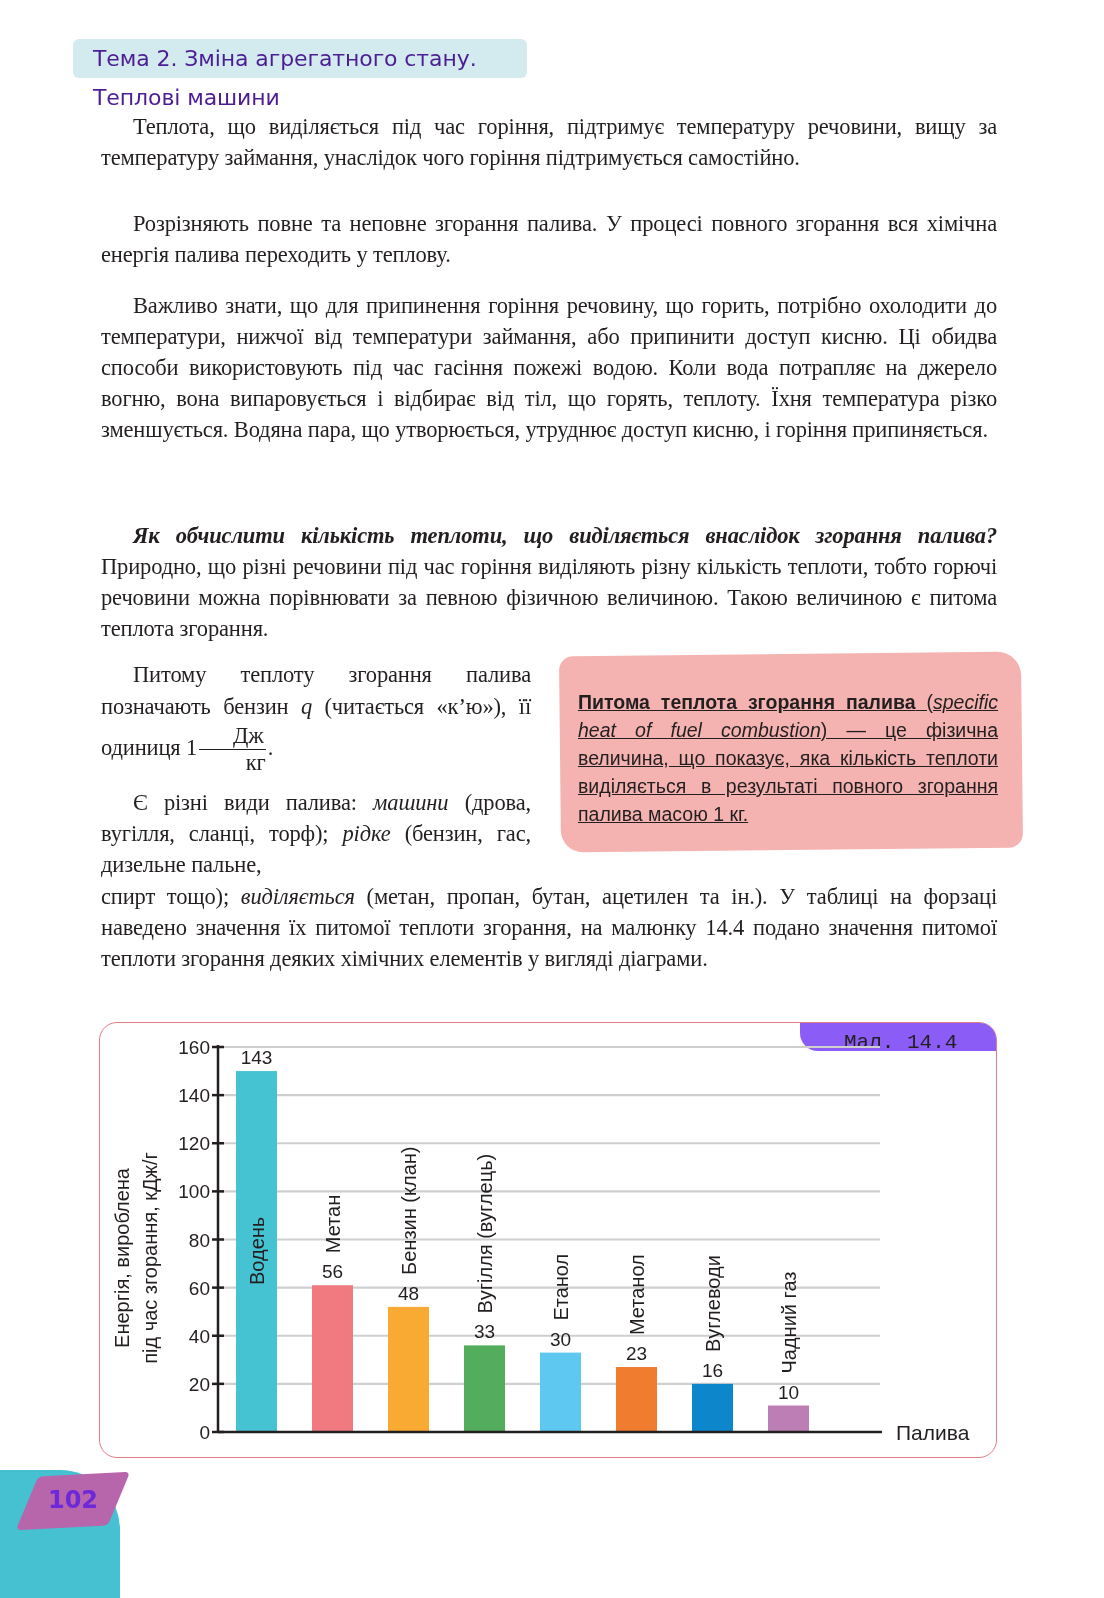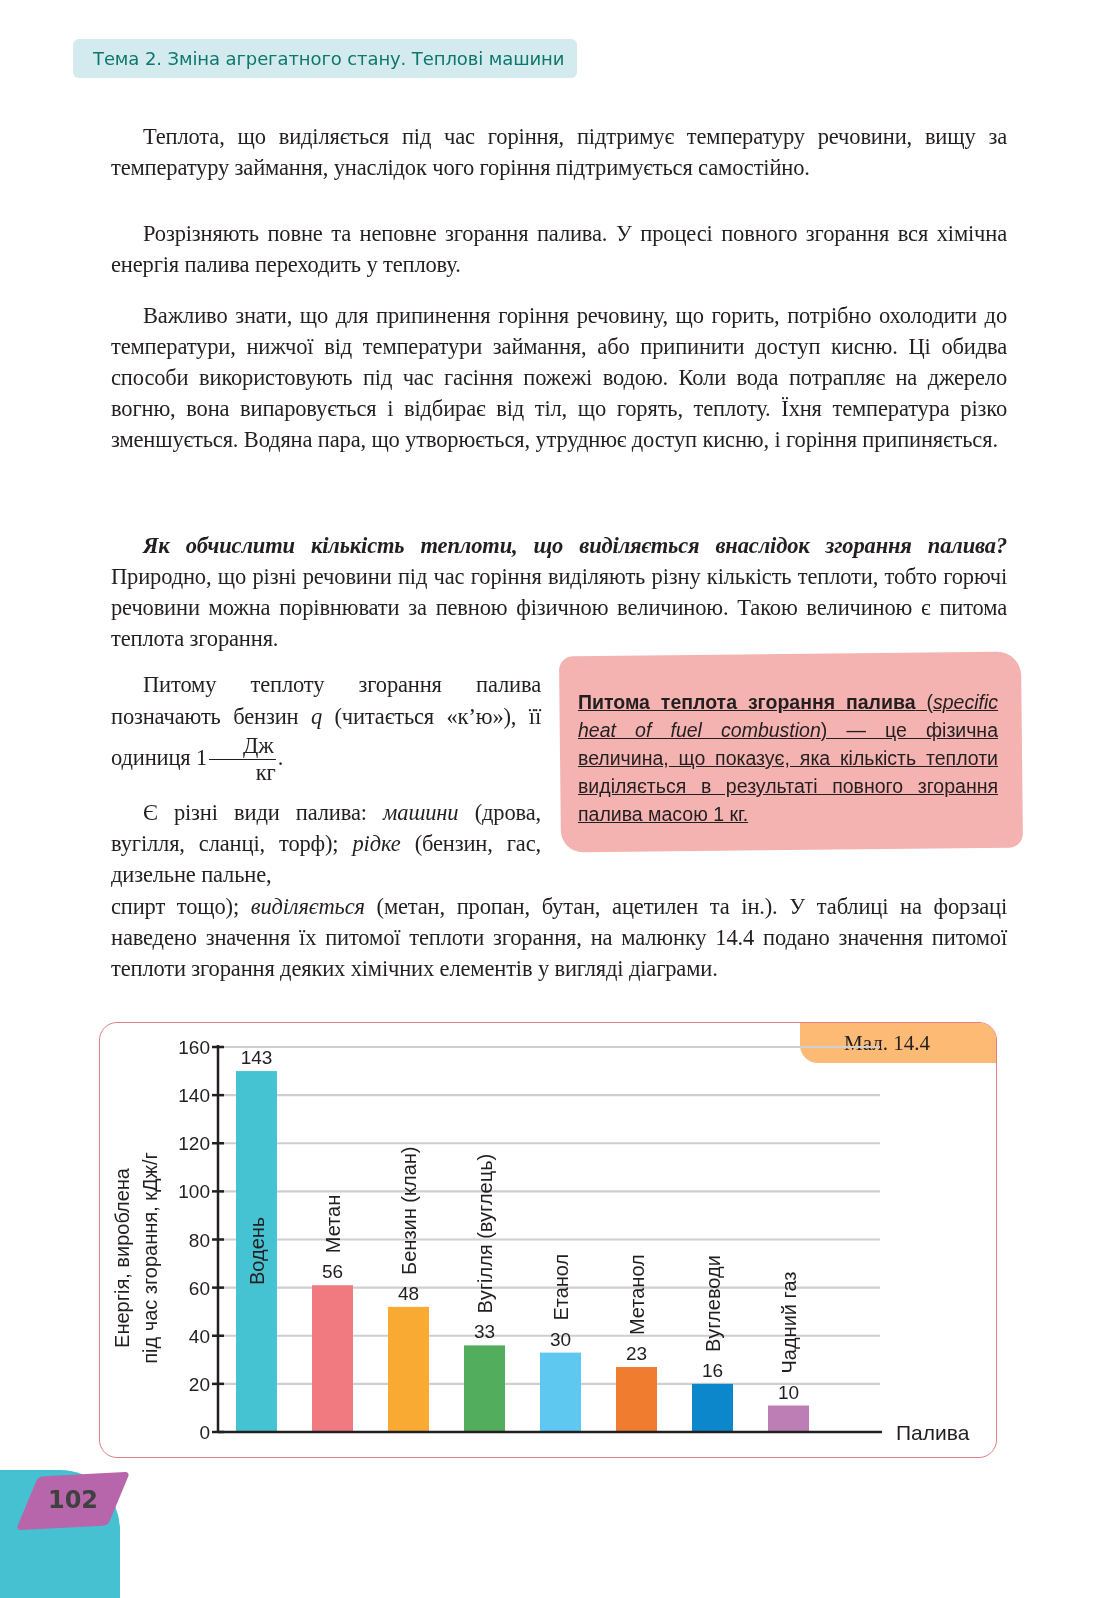--- a/index.html
+++ b/index.html
@@ -2,31 +2,31 @@
 <html><head>
 <meta charset="utf-8">
 <style>
   html, body { margin: 0; padding: 0; }
   body {
     width: 1104px; height: 1598px; position: relative; overflow: hidden;
     background: #ffffff; color: #231f20;
     font-family: "DejaVu Serif", "Liberation Serif", serif;
   }
   .topic-bar {
-    position: absolute; left: 73px; top: 39px; width: 504px; height: 39px;
+    position: absolute; left: 73px; top: 39px; width: 454px; height: 39px;
     background: #d3ebee; border-radius: 6px;
     font-family: "DejaVu Sans", "Liberation Sans", sans-serif;
-    font-size: 18px; line-height: 39px; color: #0f766e;
+    font-size: 22px; line-height: 39px; color: #4c1d95;
     padding-left: 20px; box-sizing: border-box; letter-spacing: -0.1px;
   }
   .para {
     position: absolute; left: 101px; width: 896px;
     font-family: "Liberation Serif", "DejaVu Serif", serif;
     font-size: 22.5px; line-height: 31px; text-align: justify;
-    text-indent: 32px; margin: 10px;
+    text-indent: 32px; margin: 0;
     letter-spacing: -0.15px;
   }
   .para .bi { font-weight: bold; font-style: italic; }
   .para .i { font-style: italic; }
   .narrow { width: 430px; }
   .def-box {
     position: absolute; left: 560px; top: 654px; width: 462px; height: 196px;
     background: #f4b3b0; border-radius: 14px 24px 14px 22px;
     transform: rotate(-0.6deg);
   }
@@ -40,38 +40,38 @@
   .frac { display: inline-block; vertical-align: middle; text-align: right; margin: 0 2px; }
   .frac span { display: block; line-height: 26px; }
   .frac .num { border-bottom: 1.5px solid #231f20; padding: 0 2px; }
 
   
   .chart-frame {
     position: absolute; left: 99px; top: 1022px; width: 898px; height: 436px;
     border: 1.5px solid #e27d84; border-radius: 18px; box-sizing: border-box;
   }
   .fig-label {
-    position: absolute; left: 800px; top: 1023px; width: 196px; height: 40px;
-    background: #fdba74; border-radius: 0 16px 0 18px;
-    font-family: Liberation Serif, serif;
+    position: absolute; left: 800px; top: 1023px; width: 196px; height: 28px;
+    background: #8b5cf6; border-radius: 0 16px 0 18px;
+    font-family: Liberation Mono, monospace;
     font-size: 21px; line-height: 40px; text-indent: 44px; color: #231f20;
   }
   .page-tab {
     position: absolute; left: -40px; top: 1470px; width: 160px; height: 160px;
     background: #45c1d1; border-radius: 0 60px 0 0;
   }
   .page-num {
     position: absolute; left: 28px; top: 1474px; width: 90px; height: 54px;
     background: #b866ab; transform: skewX(-25deg) rotate(-3deg);
     border-radius: 5px;
   }
   .page-num-text {
     position: absolute; left: 28px; top: 1478px; width: 90px; text-align: center;
     font-family: "DejaVu Sans", "Liberation Sans", sans-serif; font-weight: bold;
-    color: #404040; font-size: 24px; line-height: 44px;
+    color: #6d28d9; font-size: 24px; line-height: 44px;
   }
 </style>
 </head>
 <body>
 
 <div class="topic-bar">Тема 2. Зміна агрегатного стану. Теплові машини</div>
 
 <p class="para" style="top:111px;">Теплота, що виділяється під час горіння, підтримує температуру речовини, вищу за температуру займання, унаслідок чого горіння підтримується самостійно.</p>
 <p class="para" style="top:208px;">Розрізняють повне та неповне згорання палива. У процесі повного згорання вся хімічна енергія палива переходить у теплову.</p>
 <p class="para" style="top:290px;">Важливо знати, що для припинення горіння речовину, що горить, потрібно охолодити до температури, нижчої від температури займання, або припинити доступ кисню. Ці обидва способи використовують під час гасіння пожежі водою. Коли вода потрапляє на джерело вогню, вона випаровується і відбирає від тіл, що горять, теплоту. Їхня температура різко зменшується. Водяна пара, що утворюється, утруднює доступ кисню, і горіння припиняється.</p>

